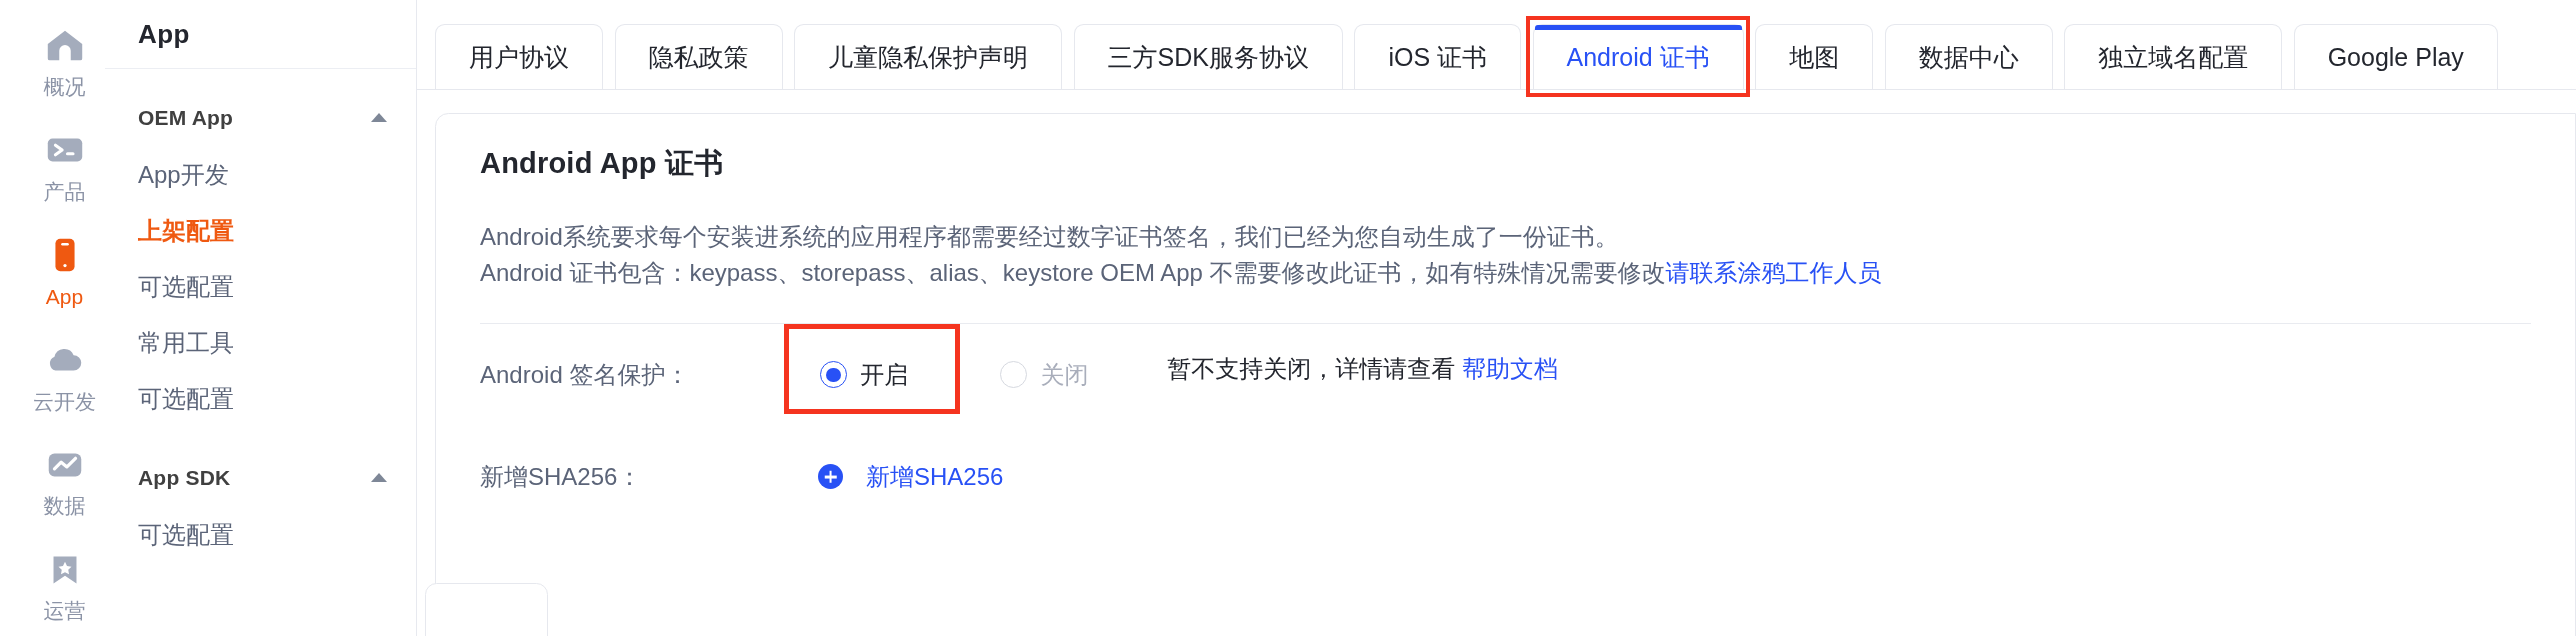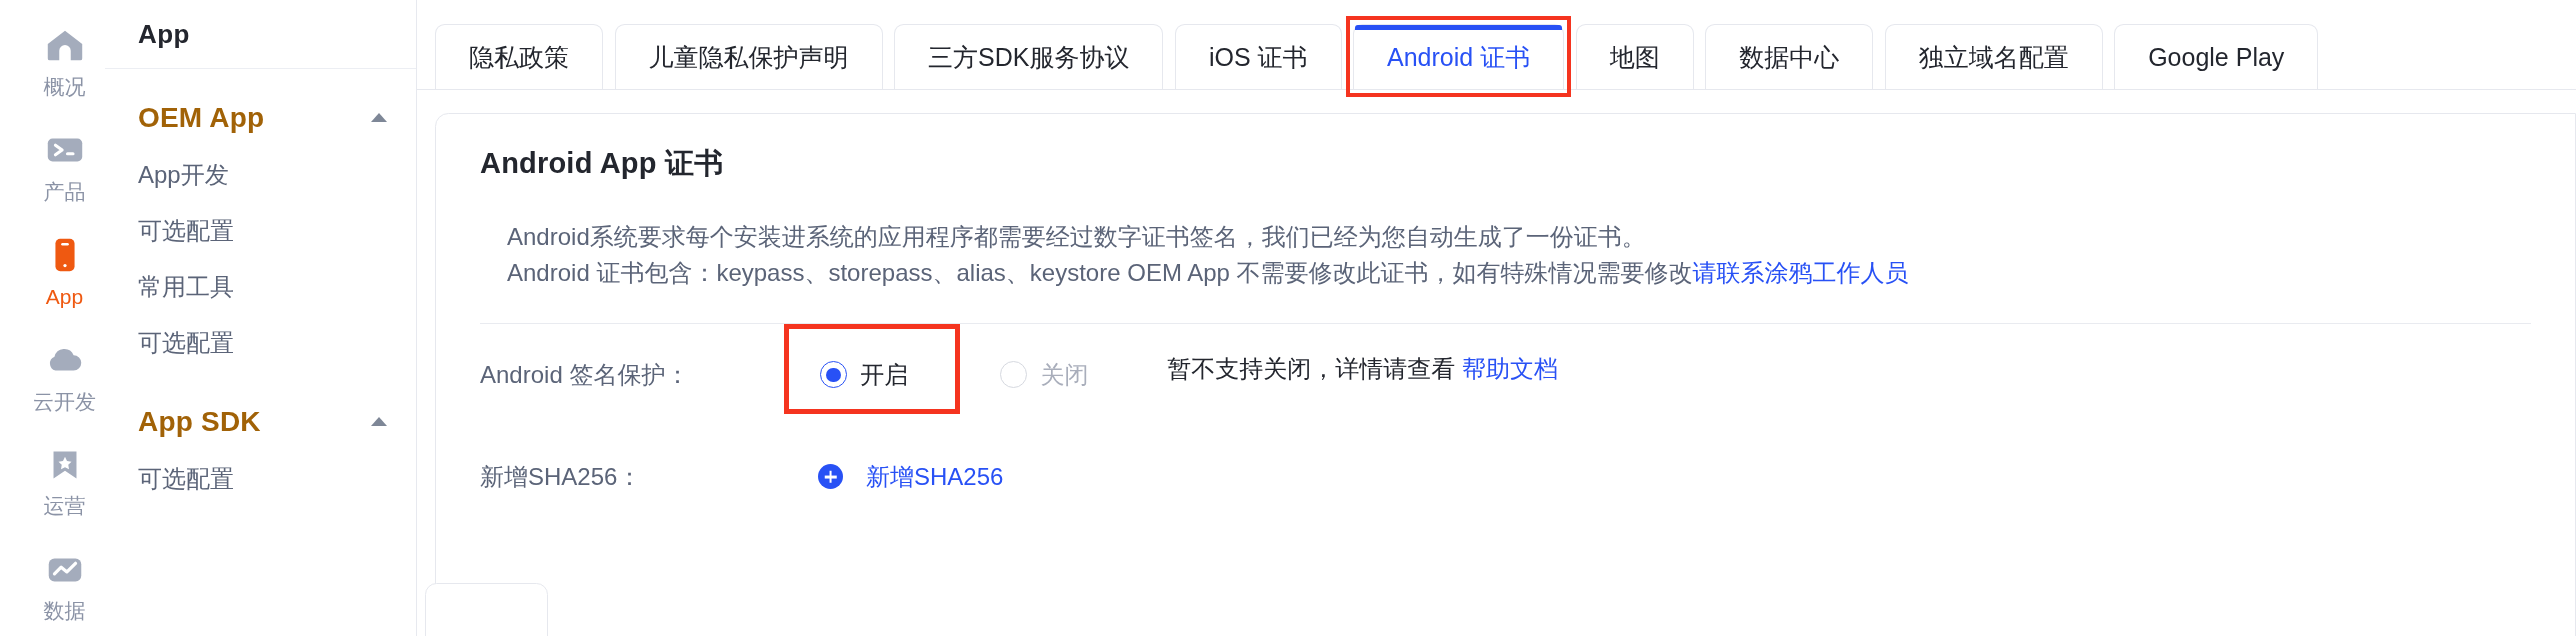--- a/index.html
+++ b/index.html
@@ -91,23 +91,23 @@
   .menu-body { padding-top: 19px; }
   .menu-group {
     display: flex;
     align-items: center;
     justify-content: space-between;
     padding: 0 29px 0 33px;
     height: 59px;
     cursor: pointer;
   }
   .menu-group-label {
-    font-size: 28px;
+    font-size: 21px;
     font-weight: 700;
-    color: #a16207;
+    color: #404040;
     letter-spacing: 0.2px;
   }
   .caret {
     width: 0; height: 0;
     border-left: 8.6px solid transparent;
     border-right: 8.6px solid transparent;
     border-bottom: 9.6px solid #7e8797;
   }
   .menu-item {
     height: 56px;
@@ -214,21 +214,20 @@
     font-size: 29px;
     font-weight: 700;
     color: #23262e;
     letter-spacing: 0.2px;
   }
   .desc {
     margin-top: 35px;
     font-size: 24px;
     line-height: 1.52;
     color: #5b6478;
-    margin-left: 27px;
   }
   .desc-line { white-space: nowrap; }
   .link { color: #2851f5; cursor: pointer; }
 
   .divider {
     margin-top: 31px;
     height: 1px;
     background: #e9ebf0;
   }
 
@@ -360,51 +359,54 @@
         <svg viewBox="0 0 46 46" width="44" height="44">
           <path d="M13 34 h19 a8 8 0 0 0 0-16 a10.5 10.5 0 0 0-20 1.6 A7.6 7.6 0 0 0 13 34 Z" fill="#a4acbc"></path>
         </svg>
       </span>
       <span class="rail-label">云开发</span>
     </div>
 
     <div class="rail-item">
       <span class="rail-ico">
         <svg viewBox="0 0 46 46" width="44" height="44">
+          <rect x="6" y="11" width="34" height="24" rx="6" fill="#a4acbc"></rect>
+          <path d="M12 27 L19 20 L25 25 L34 16" stroke="#fff" stroke-width="3.4" fill="none" stroke-linecap="round" stroke-linejoin="round"></path>
+        </svg>
+      </span>
+      <span class="rail-label">数据</span>
+    </div>
+
+    <div class="rail-item">
+      <span class="rail-ico">
+        <svg viewBox="0 0 46 46" width="44" height="44">
           <path d="M11 9 h24 v28 l-12-8 l-12 8 Z" fill="#a4acbc"></path>
           <path d="M23 14.5 l2.1 4.3 4.7 .7 -3.4 3.3 .8 4.7 -4.2-2.2 -4.2 2.2 .8-4.7 -3.4-3.3 4.7-.7 Z" fill="#fff"></path>
         </svg>
       </span>
       <span class="rail-label">运营</span>
     </div>
-
-    <div class="rail-item">
-      <span class="rail-ico">
-        <svg viewBox="0 0 46 46" width="44" height="44">
-          <rect x="6" y="11" width="34" height="24" rx="6" fill="#a4acbc"></rect>
-          <path d="M12 27 L19 20 L25 25 L34 16" stroke="#fff" stroke-width="3.4" fill="none" stroke-linecap="round" stroke-linejoin="round"></path>
-        </svg>
-      </span>
-      <span class="rail-label">数据</span>
-    </div>
   </nav>
 
   <aside class="menu">
     <div class="menu-header">
       <span class="menu-header-title">App</span>
     </div>
     <div class="menu-body">
 
       <div class="menu-group">
         <span class="menu-group-label">OEM App</span>
         <span class="caret"></span>
       </div>
       <div class="menu-item">
         <span>App开发</span>
       </div>
+      <div class="menu-item active">
+        <span>上架配置</span>
+      </div>
       <div class="menu-item">
         <span>可选配置</span>
       </div>
       <div class="menu-item">
         <span>常用工具</span>
       </div>
       <div class="menu-item">
         <span>可选配置</span>
       </div>
 
@@ -420,20 +422,23 @@
     </div>
   </aside>
 
   <div class="menu-ghost"></div>
 
   <main class="content">
 
     <div class="tabs-rule"></div>
 
     <div class="tabs">
+      <div class="tab">
+        <span>用户协议</span>
+      </div>
       <div class="tab">
         <span>隐私政策</span>
       </div>
       <div class="tab">
         <span>儿童隐私保护声明</span>
       </div>
       <div class="tab">
         <span>三方SDK服务协议</span>
       </div>
       <div class="tab">

